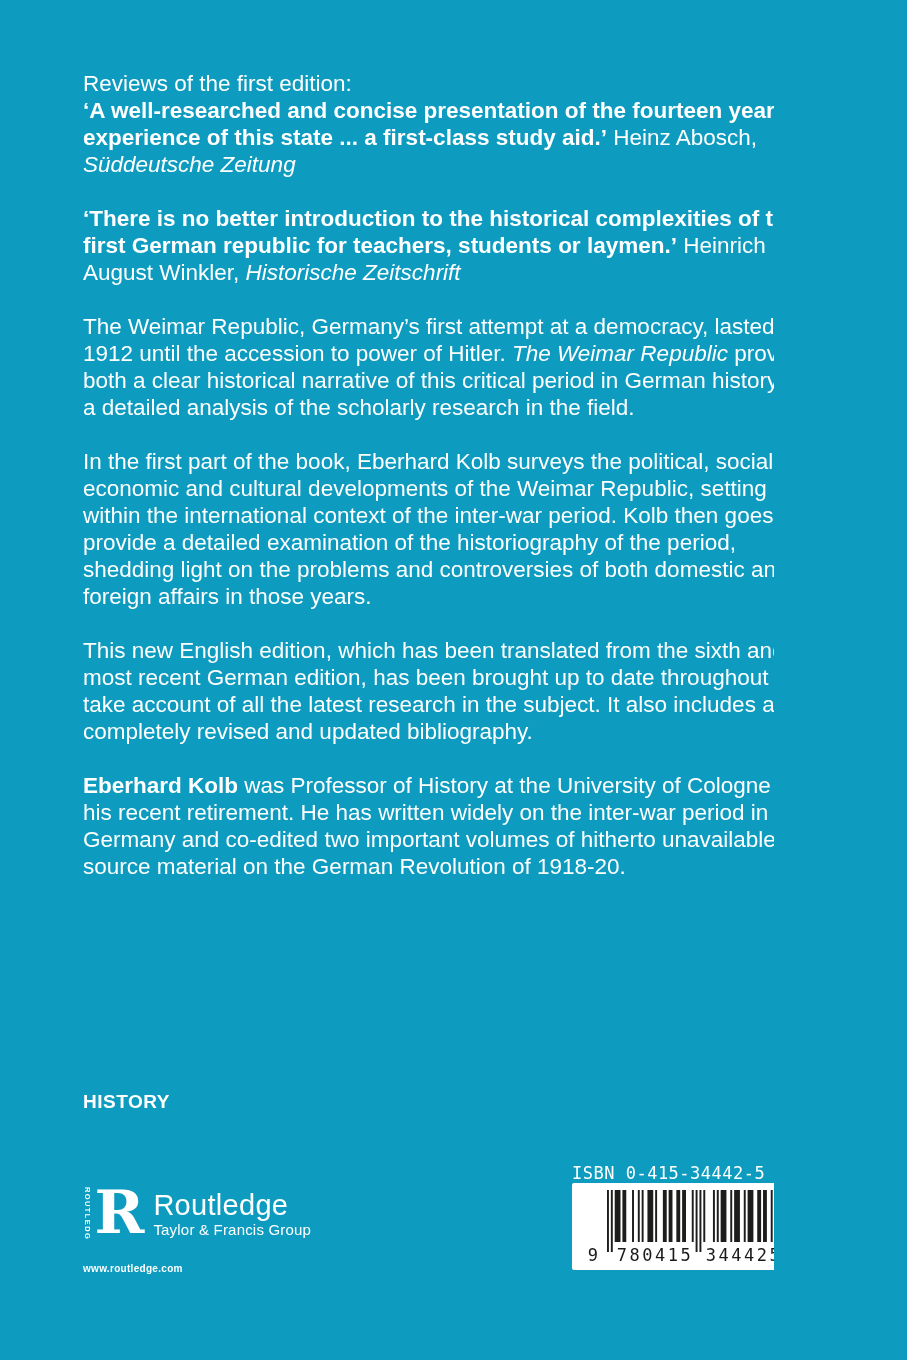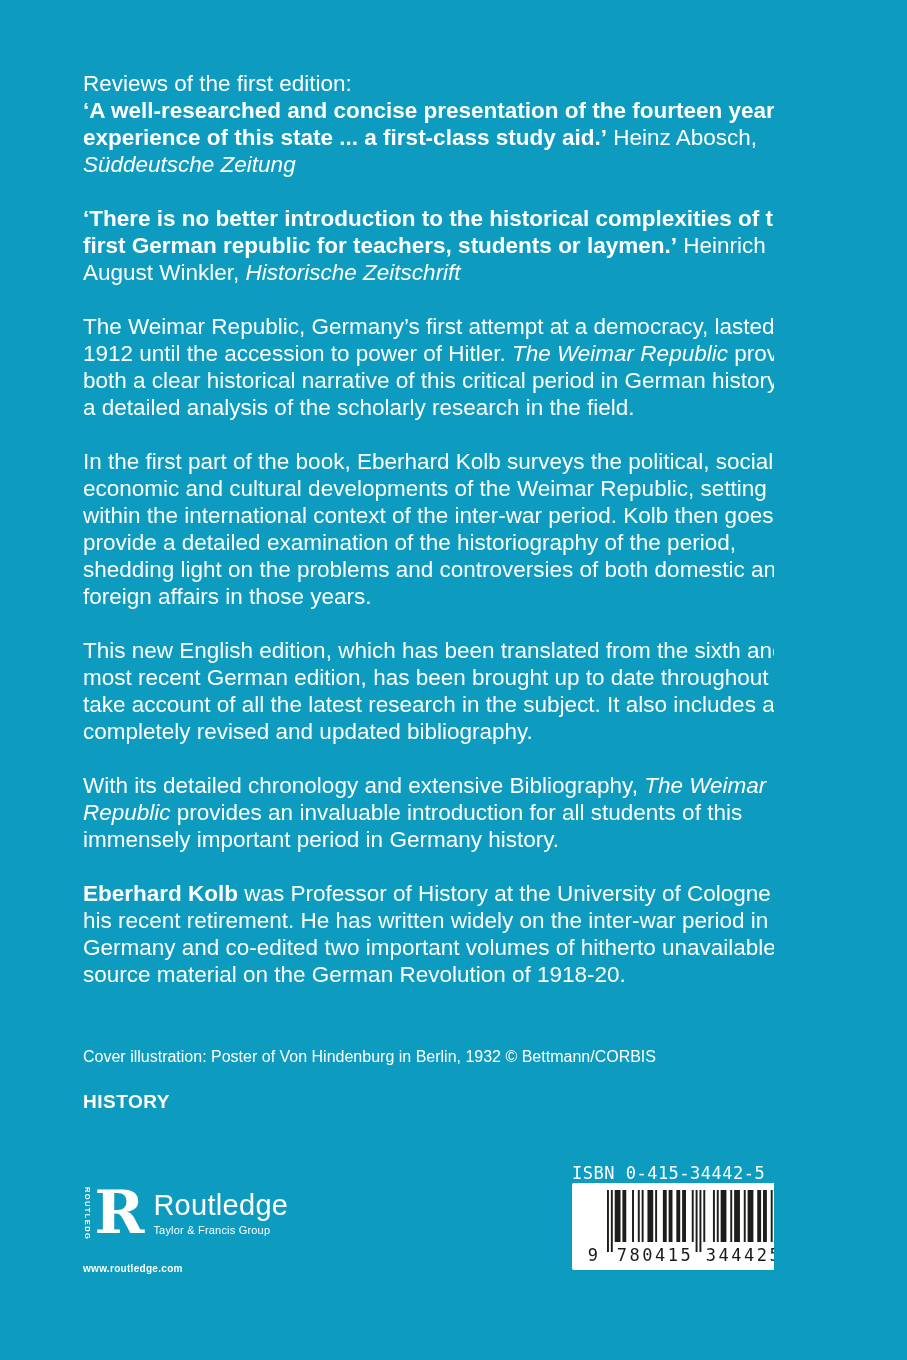--- a/index.html
+++ b/index.html
@@ -65,21 +65,21 @@
     line-height: 54px;
     margin: 0 9px 0 4px;
   }
   .logo-text { padding-top: 5px; }
   .logo-name {
     font-size: 29px;
     line-height: 30px;
     letter-spacing: 0.3px;
   }
   .logo-group {
-    font-size: 11px;
+    font-size: 15px;
     line-height: 18px;
     margin-top: 1px;
     letter-spacing: 0.2px;
   }
   .website {
     position: absolute;
     left: 83px;
     top: 1263px;
     font-size: 10px;
     font-weight: bold;
@@ -119,26 +119,24 @@
     <p class="quote"><b>‘A well-researched and concise presentation of the fourteen years’ experience of this state ... a first-class study aid.’</b><span> Heinz Abosch, </span><i>Süddeutsche Zeitung</i></p>
 
     <p class="quote"><b>‘There is no better introduction to the historical complexities of the first German republic for teachers, students or laymen.’</b><span> Heinrich August Winkler, </span><i>Historische Zeitschrift</i></p>
 
     <p class="para"><span>The Weimar Republic, Germany’s first attempt at a democracy, lasted from 1912 until the accession to power of Hitler. </span><i>The Weimar Republic</i><span> provides both a clear historical narrative of this critical period in German history and a detailed analysis of the scholarly research in the field.</span></p>
 
     <p class="para">In the first part of the book, Eberhard Kolb surveys the political, social, economic and cultural developments of the Weimar Republic, setting it within the international context of the inter-war period. Kolb then goes on to provide a detailed examination of the historiography of the period, shedding light on the problems and controversies of both domestic and foreign affairs in those years.</p>
 
     <p class="para">This new English edition, which has been translated from the sixth and most recent German edition, has been brought up to date throughout to take account of all the latest research in the subject. It also includes a completely revised and updated bibliography.</p>
 
-    <p class="para"><span>With its detailed chronology and extensive Bibliography, </span><i>The Weimar Republic</i><span> provides an invaluable introduction for all students of this immensely important period in Germany history.</span></p>
 
     <p class="para"><b>Eberhard Kolb</b><span> was Professor of History at the University of Cologne until his recent retirement. He has written widely on the inter-war period in Germany and co-edited two important volumes of hitherto unavailable source material on the German Revolution of 1918-20.</span></p>
   </div>
 
-  <div class="credit">Cover illustration: Poster of Von Hindenburg in Berlin, 1932 © Bettmann/CORBIS</div>
 
   <div class="category">HISTORY</div>
 
   <div class="logo">
     <div class="logo-vertical">ROUTLEDGE</div>
     <div class="logo-r">R</div>
     <div class="logo-text">
       <div class="logo-name">Routledge</div>
       <div class="logo-group">Taylor &amp; Francis Group</div>
     </div>

